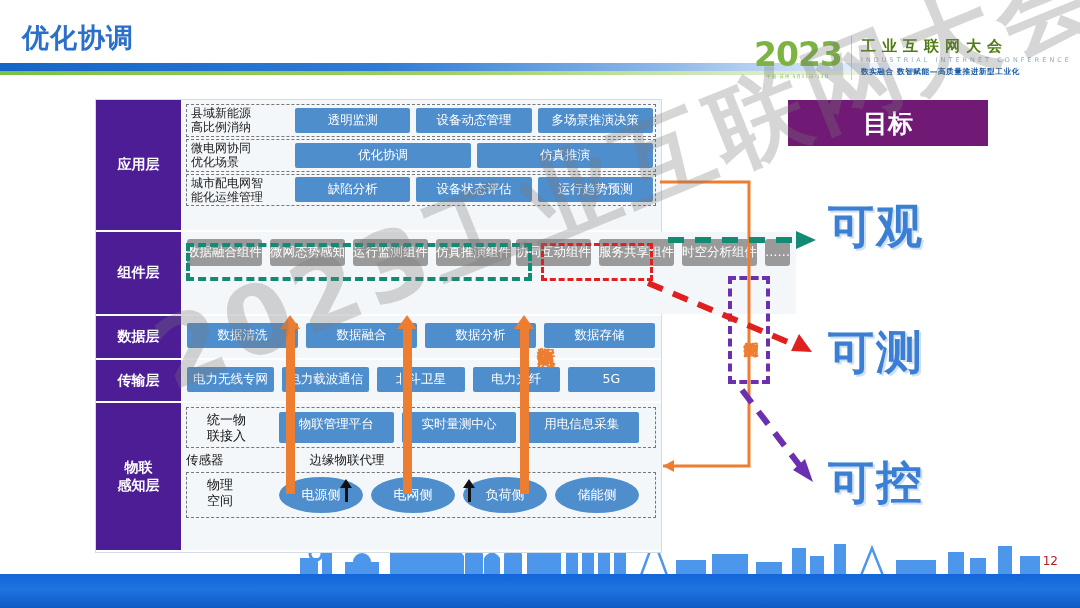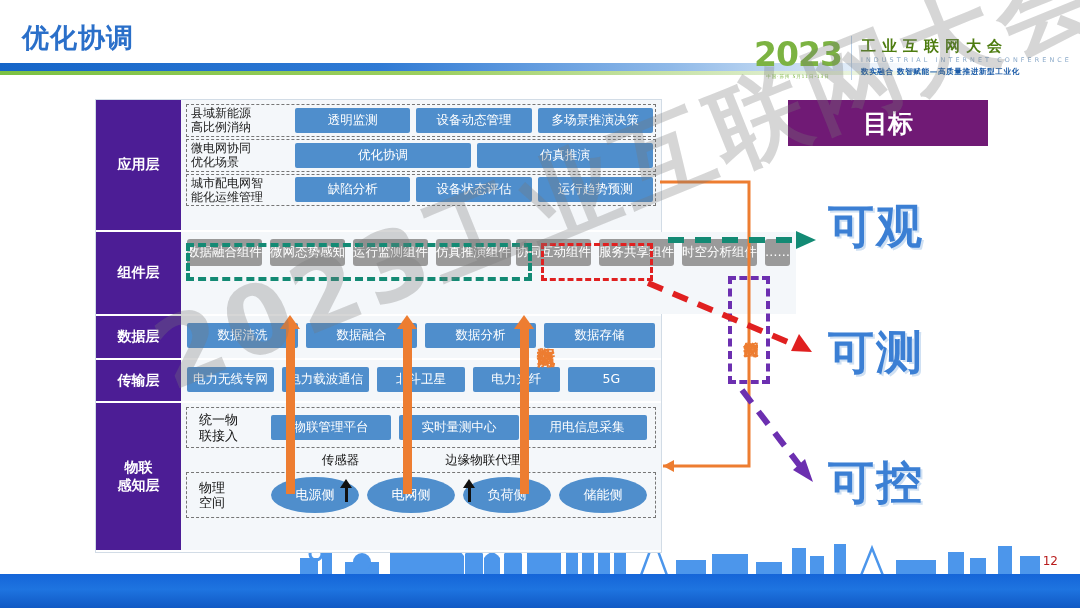--- a/index.html
+++ b/index.html
@@ -77,28 +77,28 @@
   #teal-box{
     position:absolute;left:186px;top:243px;width:346px;height:38px;
     border:4px dashed #138a74;z-index:20;box-sizing:border-box;
   }
   #red-box{
     position:absolute;left:541px;top:243px;width:112px;height:38px;
     border:3px dashed #e02020;z-index:21;box-sizing:border-box;
   }
 
   
-  .iot-group{border:1px dashed #767676;display:flex;align-items:center;padding:4px 8px;box-sizing:border-box;}
+  .iot-group{border:1px dashed #767676;display:flex;padding:4px 16px;box-sizing:border-box;}
   .iot-label{width:72px;flex:0 0 72px;font-size:13px;line-height:1.2;color:#111;padding-left:4px;}
   .iot-chips{flex:1;display:flex;gap:8px;}
   .ellipse{
     flex:1;background:#4f8ecc;color:#fff;font-size:13px;text-align:center;
     padding:9px 0;border-radius:50%/50%;white-space:nowrap;
   }
-  .sensor-line{display:flex;align-items:center;justify-content:center;gap:6px;height:24px;font-size:12.5px;color:#111;}
+  .sensor-line{display:flex;align-items:center;gap:6px;height:24px;font-size:12.5px;color:#111;}
 
   
   .up-arrow{position:absolute;width:14px;z-index:18;}
   .up-arrow .head{
     width:0;height:0;margin:0 auto;
     border-left:10px solid transparent;border-right:10px solid transparent;
     border-bottom:14px solid #ed7d31;margin-left:-3px;
   }
   .up-arrow .stem{width:9px;margin-left:2.5px;background:#ed7d31;}
 

